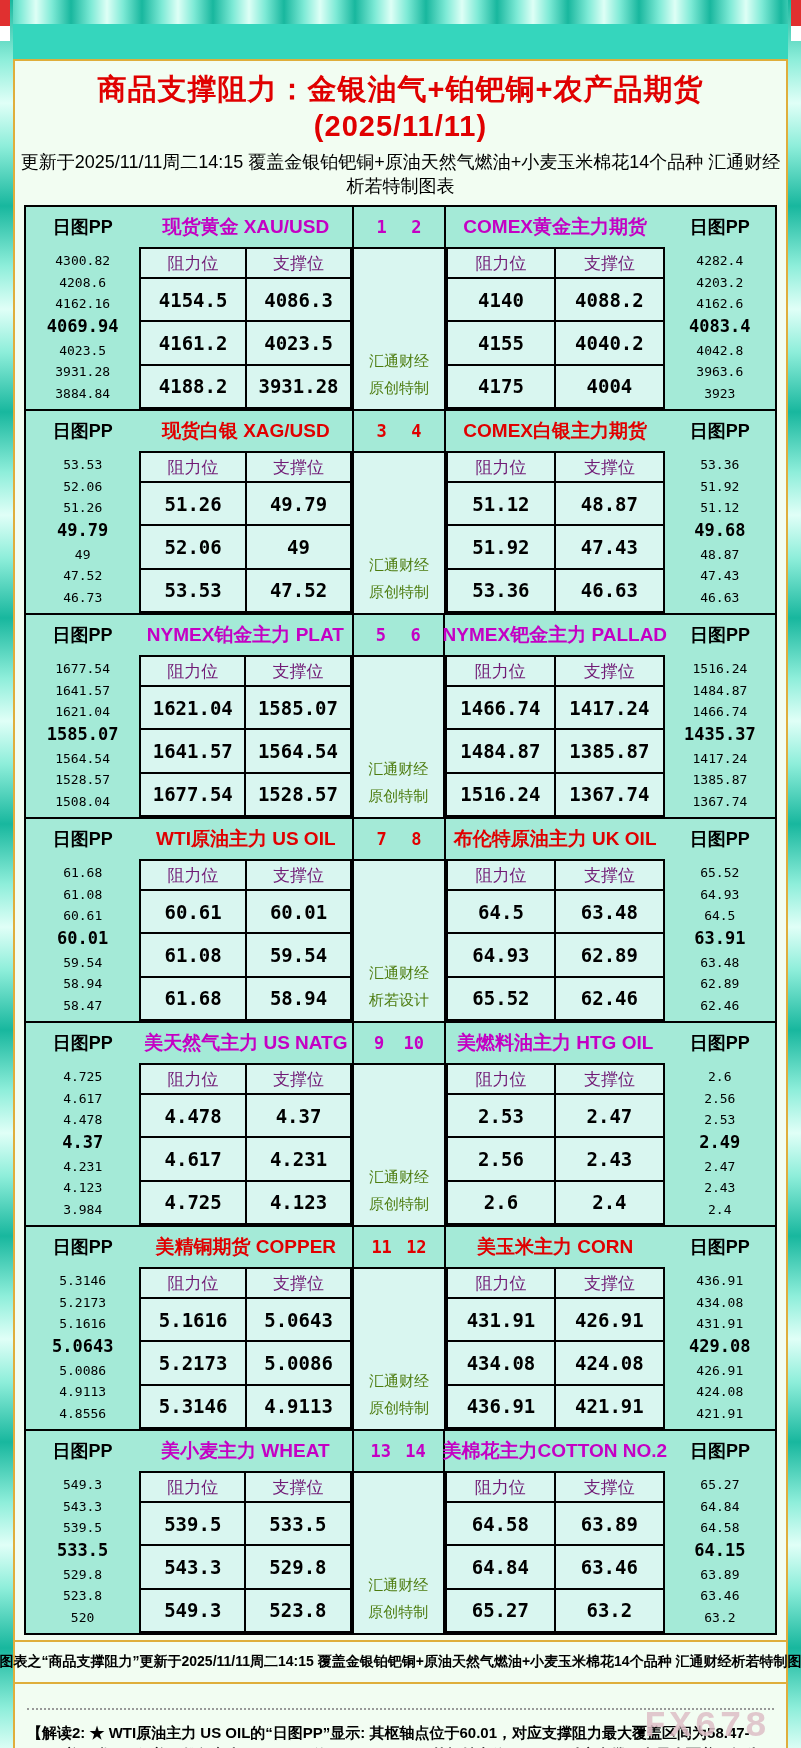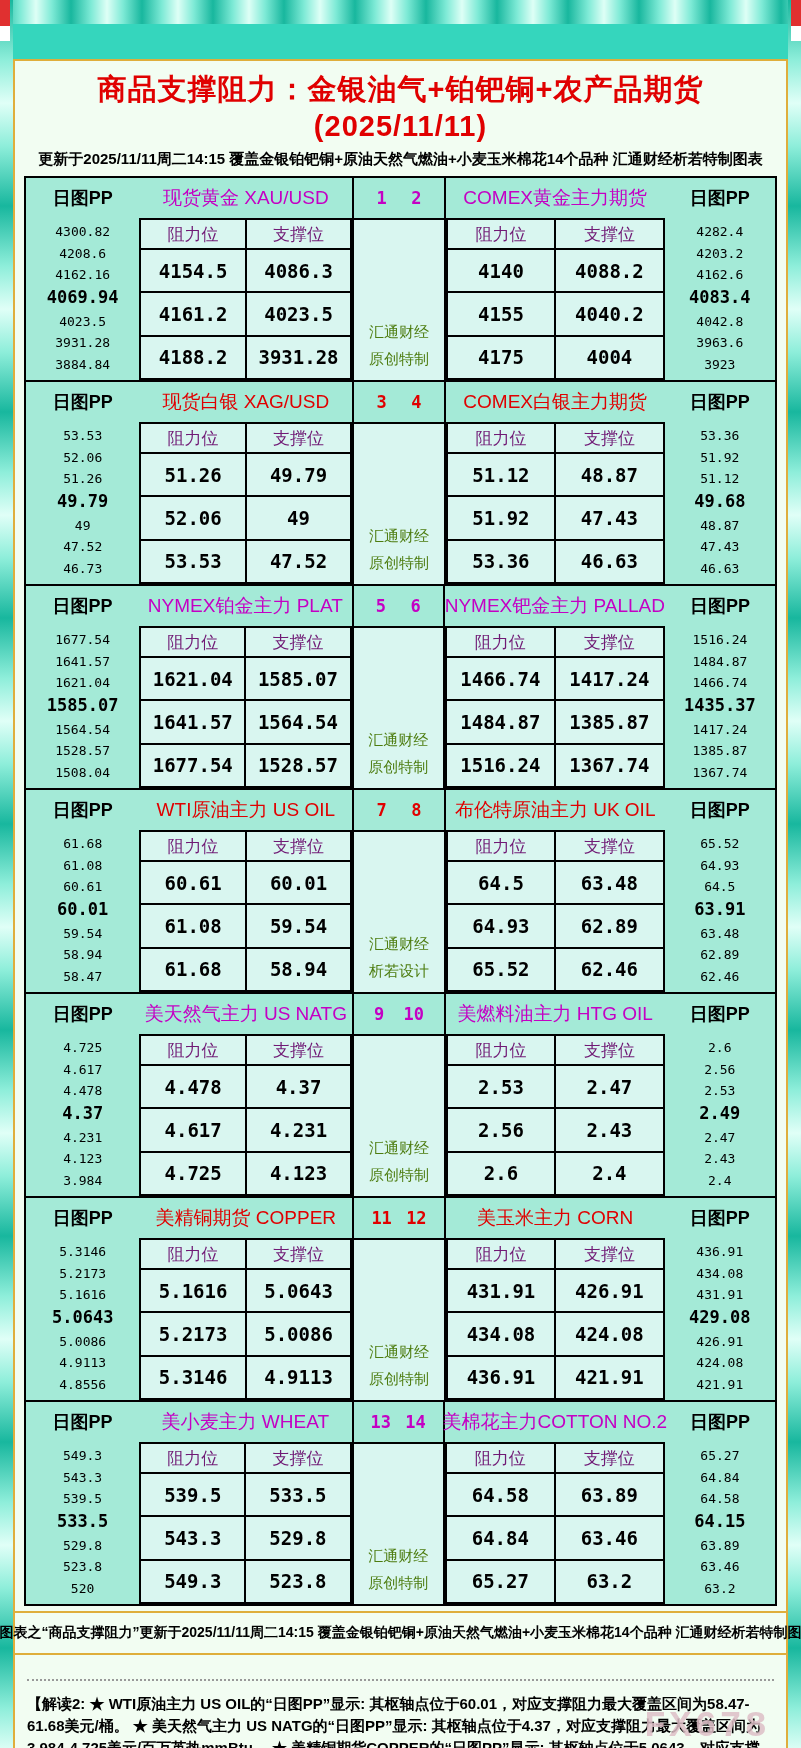--- a/index.html
+++ b/index.html
@@ -19,41 +19,41 @@
   .corner{position:absolute;top:0;width:10px;height:26px;background:#e03030;}
   .corner.tl{left:0;} .corner.tr{right:0;}
   .corner-w{position:absolute;top:26px;width:10px;height:15px;background:#fff;}
   .corner-w.tl{left:0;} .corner-w.tr{right:0;}
 
   .panel{
     position:absolute;left:13px;top:24px;width:775px;height:1692px;
     box-sizing:border-box;border:2px solid #dfae3c;background:#f2fdf2;margin-top:35px;
   }
   .title{margin-top:9px;text-align:center;color:#e00000;font-size:29px;font-weight:bold;letter-spacing:1px;}
-  .subtitle{margin-top:7px;text-align:center;color:#000;font-size:15px;font-weight:bold;}
+  .subtitle{margin-top:7px;text-align:center;color:#000;font-size:18px;font-weight:normal;}
 
   #blocks{width:753px;margin:7px auto 0;}
   .block{
     box-sizing:border-box;height:206px;border:2px solid #000;background:#a4ead7;
     display:flex;
   }
   .block + .block{margin-top:-2px;}
   .ppcol{width:114px;display:flex;flex-direction:column;border-radius:24px;}
   .ppcol.rgt{width:111px;}
   .pphead{height:40px;display:flex;align-items:center;justify-content:center;
     font-weight:bold;font-size:18px;color:#000;}
   .ppvals{flex:1;display:flex;flex-direction:column;justify-content:space-around;
     align-items:center;padding:3px 4px 5px;}
   .ppv{font-size:13px;color:#000;font-family:"DejaVu Sans Mono",monospace;line-height:1;}
   .ppv.pivot{font-size:17px;font-weight:bold;}
 
   .tcol{width:214px;display:flex;flex-direction:column;}
   .tcol.rgt{width:220px;}
   .prod{height:40px;display:flex;align-items:center;justify-content:center;
-    font-weight:normal;font-size:19px;color:var(--accent,#c400c4);white-space:nowrap;}
+    font-weight:bold;font-size:19px;color:var(--accent,#c400c4);white-space:nowrap;}
   table.sr{width:100%;flex:1;border-collapse:collapse;table-layout:fixed;}
   table.sr th,table.sr td{border:2px solid #000;background:#d9f6f0;text-align:center;vertical-align:middle;}
   table.sr th{height:26px;font-size:17px;font-weight:normal;color:#701a75;}
   table.sr td{font-size:19px;font-weight:bold;color:#000;font-family:"DejaVu Sans Mono",monospace;}
 
   .mid{width:94px;box-sizing:border-box;border-left:2px solid #000;border-right:2px solid #000;
     display:flex;flex-direction:column;}
   .nums{height:40px;display:flex;align-items:center;justify-content:space-around;
     padding:0 10px;font-weight:bold;font-size:17px;color:var(--accent,#c400c4);
     font-family:"DejaVu Sans Mono",monospace;}

